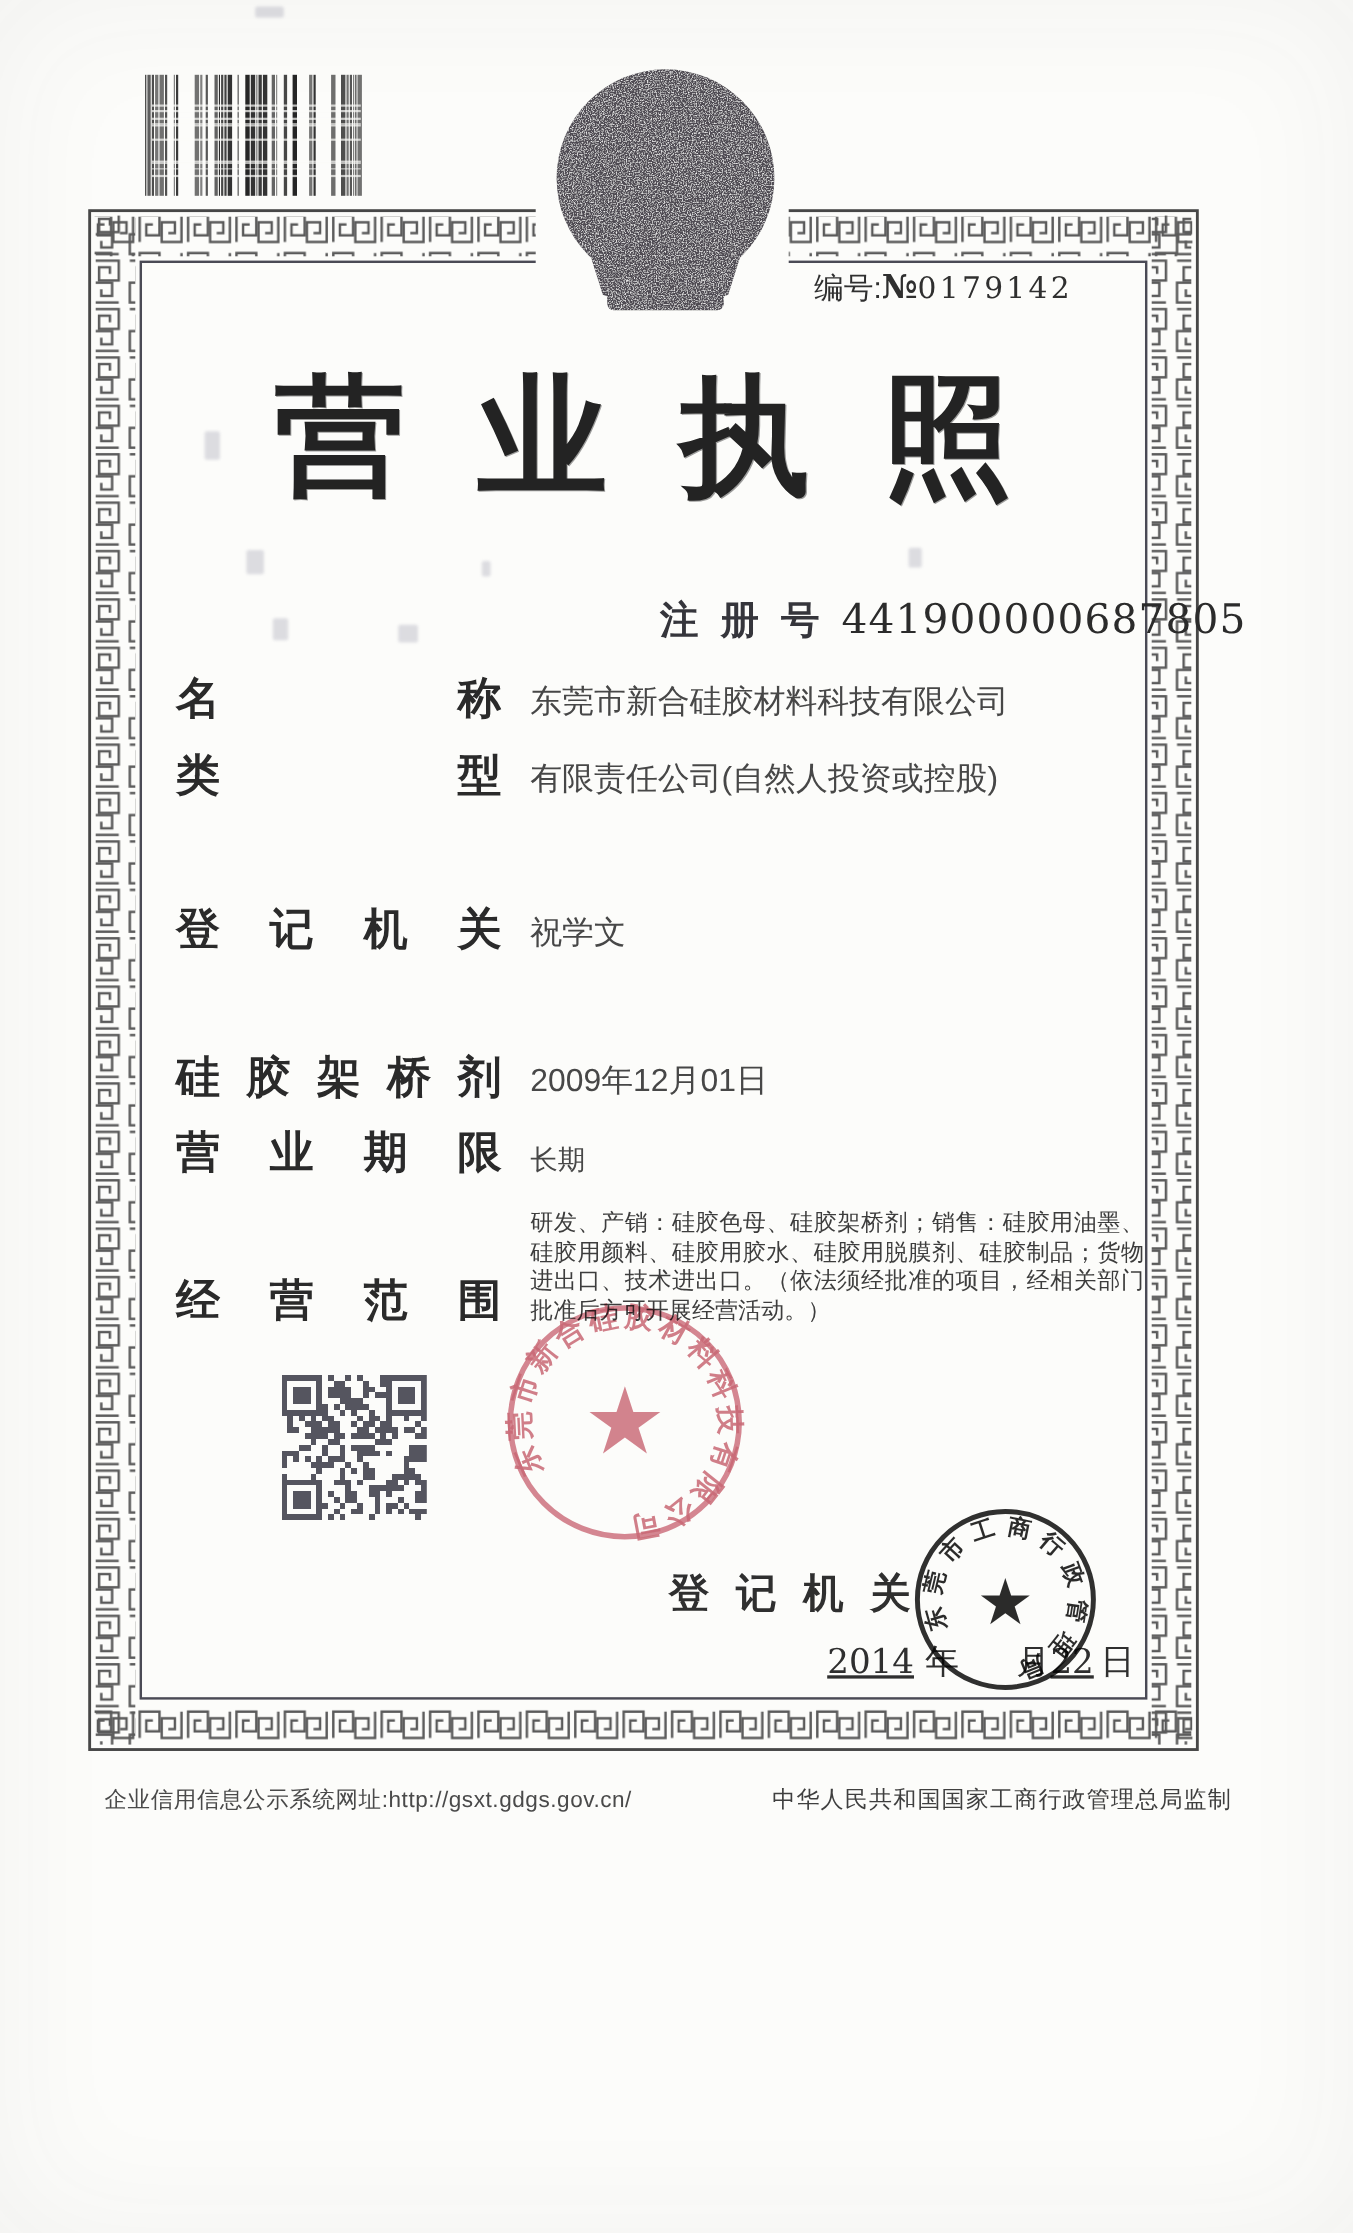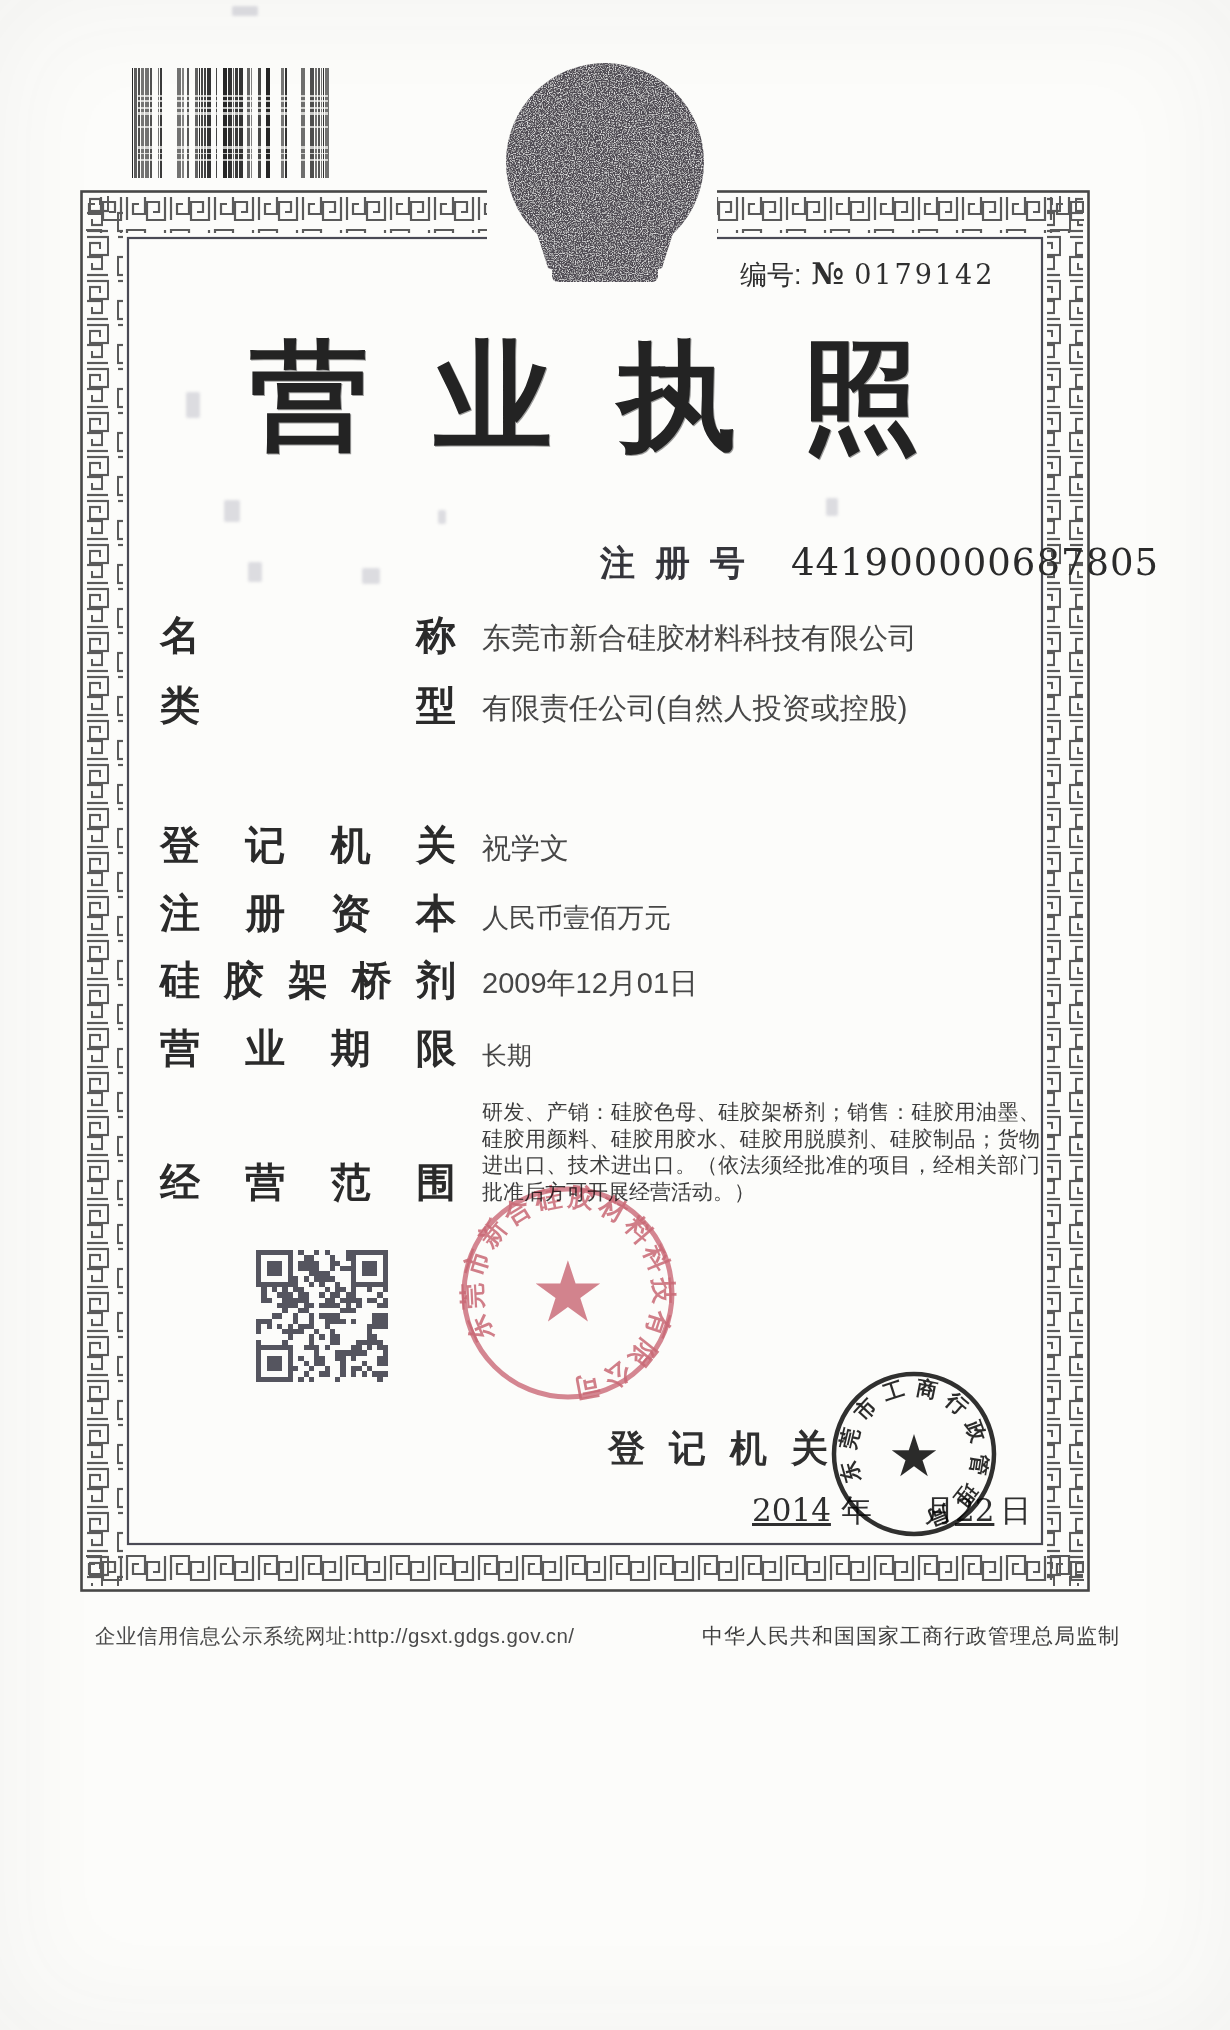--- a/index.html
+++ b/index.html
@@ -7,30 +7,30 @@
         font-family:"Liberation Sans",sans-serif;color:#2e2e2e;
         box-shadow:inset 0 0 120px rgba(60,60,60,.05);}
   .abs{position:absolute;}
   
   .frame{left:80px;top:190px;z-index:1;}
   .frame-patch{left:487px;top:186px;width:230px;height:66px;background:#fcfcfa;z-index:2;}
   
   .barcode{left:128px;top:62px;z-index:3;}
   .emblem{left:492px;top:58px;z-index:3;filter:blur(.4px);}
   
-  .serial{top:256px;left:740px;width:320px;display:flex;align-items:baseline;gap:10px;
+  .serial{top:244px;left:740px;width:320px;display:flex;align-items:baseline;
           font-size:27px;color:#2f2f2f;z-index:4;}
   .serial .numero{font-family:"DejaVu Serif",serif;font-weight:700;font-size:30px;}
   .serial .digits{font-family:"DejaVu Serif",serif;font-size:27px;letter-spacing:3px;}
   
   .title{left:127px;top:318px;width:916px;text-align:center;font-size:118px;font-weight:900;
          letter-spacing:66px;text-indent:66px;color:#232323;z-index:4;
          text-shadow:1px 1px 0 rgba(40,40,40,.45);}
   
-  .regline{left:600px;top:540px;display:flex;align-items:baseline;gap:26px;z-index:4;}
+  .regline{left:600px;top:540px;display:flex;align-items:baseline;z-index:4;}
   .regline .reglabel{font-size:35px;font-weight:700;letter-spacing:20px;color:#35353b;}
   .regline .regnum{font-family:"DejaVu Serif",serif;font-size:37px;letter-spacing:1px;color:#2b2b2b;}
   
   .row{left:160px;width:880px;display:flex;align-items:flex-end;z-index:4;}
   .flabel{display:inline-block;width:296px;font-size:40px;font-weight:700;color:#2a2a2a;
           text-align:justify;text-align-last:justify;flex:none;line-height:1.15;}
   .fvalue{margin-left:26px;font-size:29px;color:#474747;line-height:1.3;padding-top:8px;}
   .fvalue.scope{font-size:21px;width:560px;line-height:26.5px;color:#3d3d3d;text-align:justify;padding-top:6px;}
   
   .qr{left:256px;top:1250px;z-index:4;}
@@ -153,24 +153,20 @@
     <span class="flabel">名称</span>
     <span class="fvalue">东莞市新合硅胶材料科技有限公司</span>
   </div>
   <div class="abs row" style="top:682px">
     <span class="flabel">类型</span>
     <span class="fvalue">有限责任公司(自然人投资或控股)</span>
   </div>
   <div class="abs row" style="top:822px">
     <span class="flabel">登记机关</span>
     <span class="fvalue">祝学文</span>
-  </div>
-  <div class="abs row" style="top:890px">
-    <span class="flabel">注册资本</span>
-    <span class="fvalue" style="font-size:27px">人民币壹佰万元</span>
   </div>
   <div class="abs row" style="top:957px">
     <span class="flabel">硅胶架桥剂</span>
     <span class="fvalue">2009年12月01日</span>
   </div>
   <div class="abs row" style="top:1093px">
     <span class="flabel">经营范围</span>
     <span class="fvalue scope">研发、产销：硅胶色母、硅胶架桥剂；销售：硅胶用油墨、硅胶用颜料、硅胶用胶水、硅胶用脱膜剂、硅胶制品；货物进出口、技术进出口。（依法须经批准的项目，经相关部门批准后方可开展经营活动。）</span>
   </div>
   <div class="abs row" style="top:1025px">

